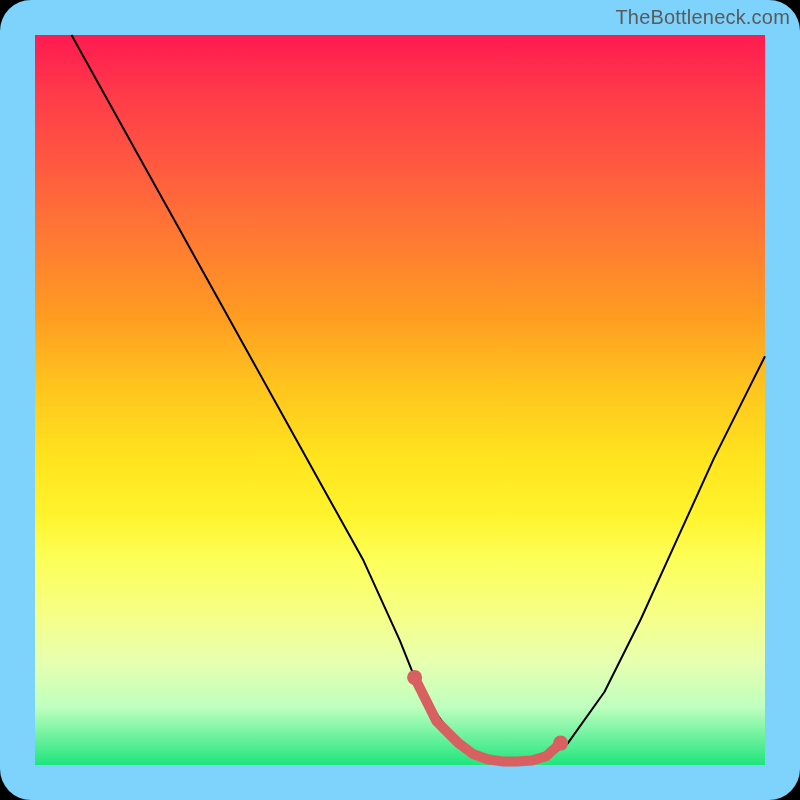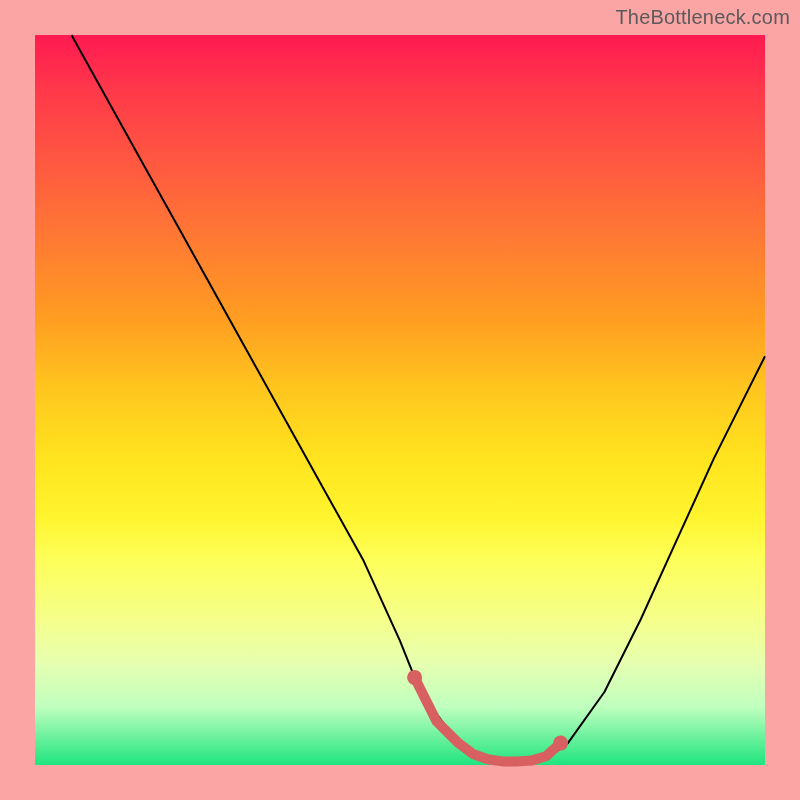--- a/index.html
+++ b/index.html
@@ -7,21 +7,22 @@
     width: 800px;
     height: 800px;
     overflow: hidden;
     background: #000;
     font-family: Arial, Helvetica, sans-serif;
   }
   .stage {
     position: relative;
     width: 800px;
     height: 800px;
-    background: #fca5a5;
+    background: #7dd3fc;
+    border-radius: 31px;
   }
   .watermark {
     position: absolute;
     top: 6px;
     right: 10px;
     color: #5a5a5a;
     font-size: 20px;
     font-weight: 500;
     letter-spacing: 0.2px;
     user-select: none;

